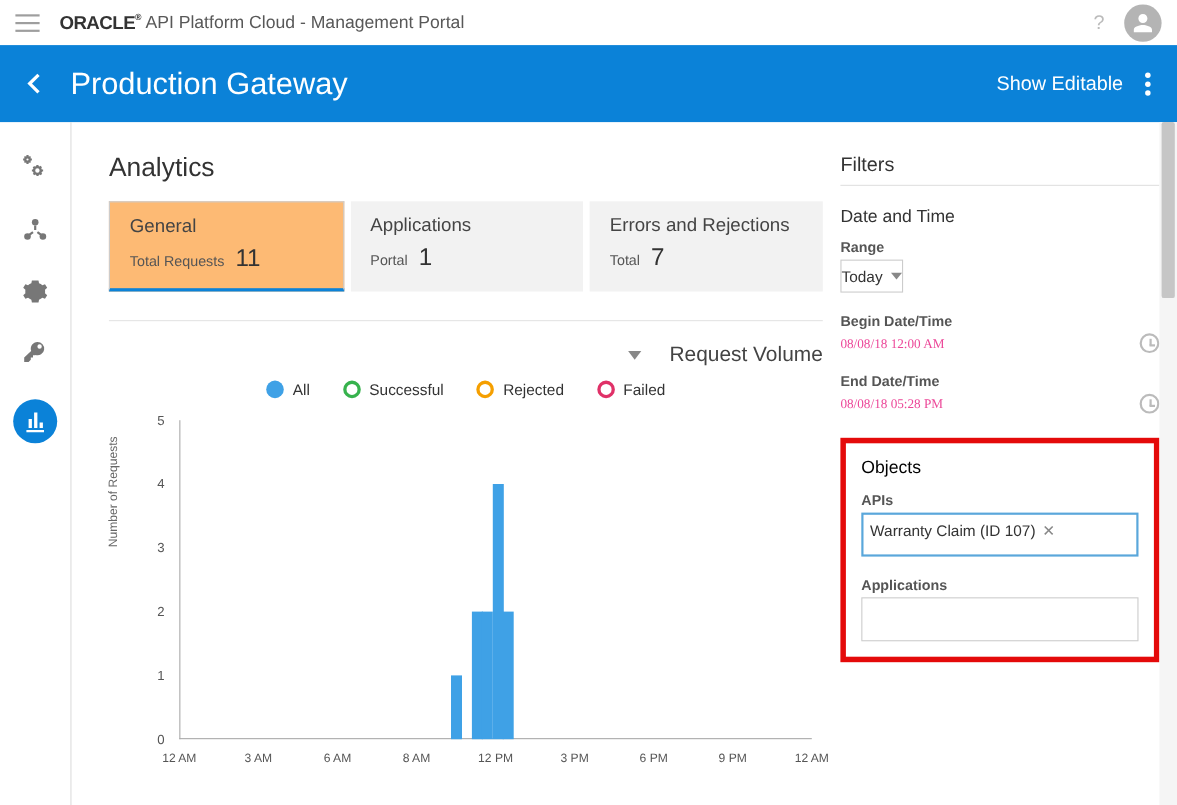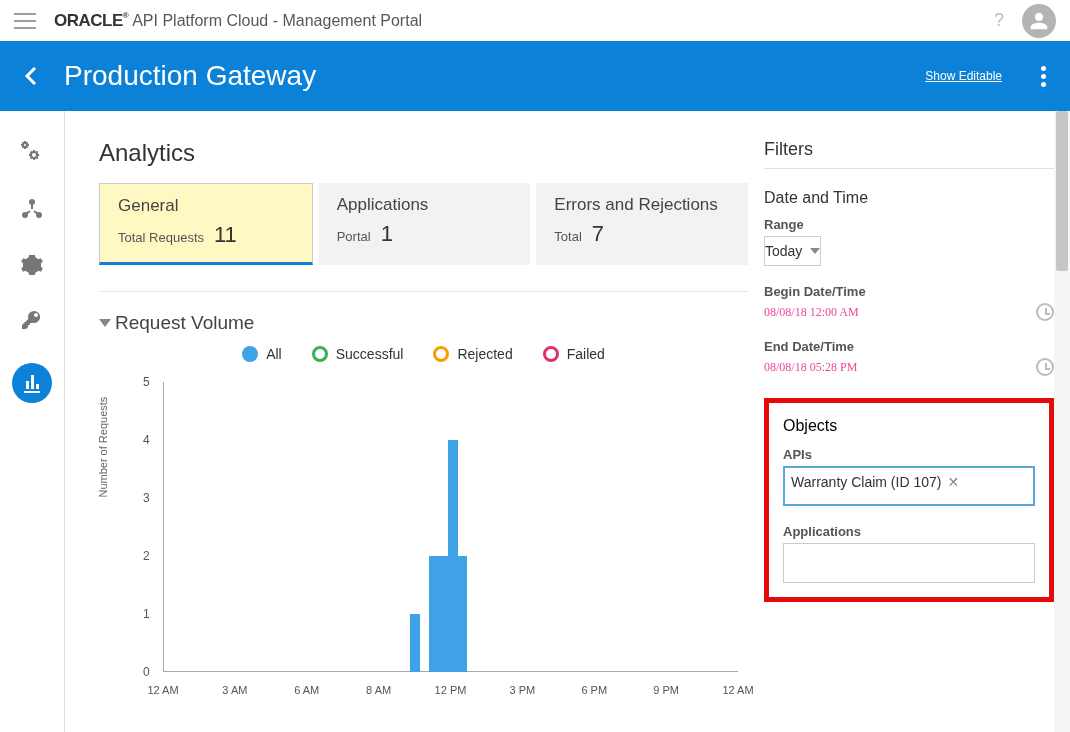--- a/index.html
+++ b/index.html
@@ -14,46 +14,46 @@
   .logo-text { color:#585858; font-size:16px; font-weight:300; }
   .topbar-right { margin-left:auto; display:flex; align-items:center; gap:18px; }
   .help-icon { color:#bbb; font-size:18px; cursor:pointer; }
   .avatar-circle { width:34px; height:34px; border-radius:50%; background:#b4b4b4; display:flex; align-items:center; justify-content:center; cursor:pointer; }
   .avatar-circle svg{width:22px;height:22px;fill:#fff;}
 
   
   .blueheader { height:70px; background:#0b82d8; display:flex; align-items:center; color:#fff; padding:0 16px; }
   .back-btn { width:30px; height:30px; display:flex; align-items:center; justify-content:center; font-size:20px; color:#fff; cursor:pointer; margin-right:18px; }
   .page-title-h { flex:1; font-size:28px; font-weight:300; }
-  .show-editable { font-size:12px; cursor:pointer; margin-right:31px;text-decoration:underline; }
+  .show-editable { font-size:18px; cursor:pointer; margin-right:12px; }
   .dots-vert { cursor:pointer; padding:8px; }
   .dots-vert span{display:block;width:5px;height:5px;border-radius:50%;background:#fff;margin:3px 0;}
 
   
   .body-area { display:flex; height:calc(732px - 111px); }
   .leftnav { width:65px; border-right:1px solid #ddd; display:flex; flex-direction:column; align-items:center; padding-top:28px; gap:28px; }
   .navicon { width:28px; height:28px; color:#777; cursor:pointer; display:flex;align-items:center;justify-content:center; }
   .navicon svg{width:24px;height:24px;fill:#777;}
   .navicon.active { width:40px; height:40px; border-radius:50%; background:#0b82d8; }
   .navicon.active svg{fill:#fff;}
 
   .content { flex:1; padding:28px 16px 0 34px; display:flex; gap:16px; overflow:auto; }
   .main-col { flex:1; min-width:0; }
   .section-title { font-size:24px; color:#333; font-weight:400; margin-bottom:16px; }
 
   .tabs-row { display:flex; gap:6px; }
   .tab-card { flex:1; background:#f2f2f2; padding:12px 18px 14px; cursor:pointer; }
-  .tab-card.active { background:#fef9c3; border:1px solid #ccc; border-bottom:3px solid #0b82d8; }
+  .tab-card.active { background:#fdba74; border:1px solid #ccc; border-bottom:3px solid #0b82d8; }
   .tab-card .tab-title { font-size:17px; color:#444; font-weight:400; }
   .tab-card .tab-sub { margin-top:6px; font-size:13px; color:#555; display:flex; align-items:baseline; gap:10px; }
   .tab-card .tab-num { font-size:22px; color:#333; font-weight:300; }
 
   .divider { height:1px; background:#e4e4e4; margin:26px 0 20px; }
 
-  .chart-title-row { display:flex; align-items:center; gap:4px; margin-bottom:12px; }
+  .chart-title-row { display:flex; align-items:center; gap:26px; margin-bottom:12px;justify-content:flex-end; }
   .collapse-tri { width:0;height:0;border-left:6px solid transparent;border-right:6px solid transparent;border-top:8px solid #888; cursor:pointer;}
   .chart-title { font-size:19px; color:#444; font-weight:400; }
 
   .legend { display:flex; gap:30px; justify-content:center; margin-bottom:10px; }
   .legend-item { display:flex; align-items:center; gap:8px; font-size:14px; color:#333; cursor:pointer; }
   .lg-dot { width:16px; height:16px; border-radius:50%; }
   .lg-ring { width:16px; height:16px; border-radius:50%; border:3px solid; background:transparent; }
 
   .chart-box { position:relative; height:340px; margin-left:14px; }
   .y-label { position:absolute; left:-10px; top:50%; transform:rotate(-90deg) translateX(50%); transform-origin:left; font-size:11px; color:#666; white-space:nowrap;}

